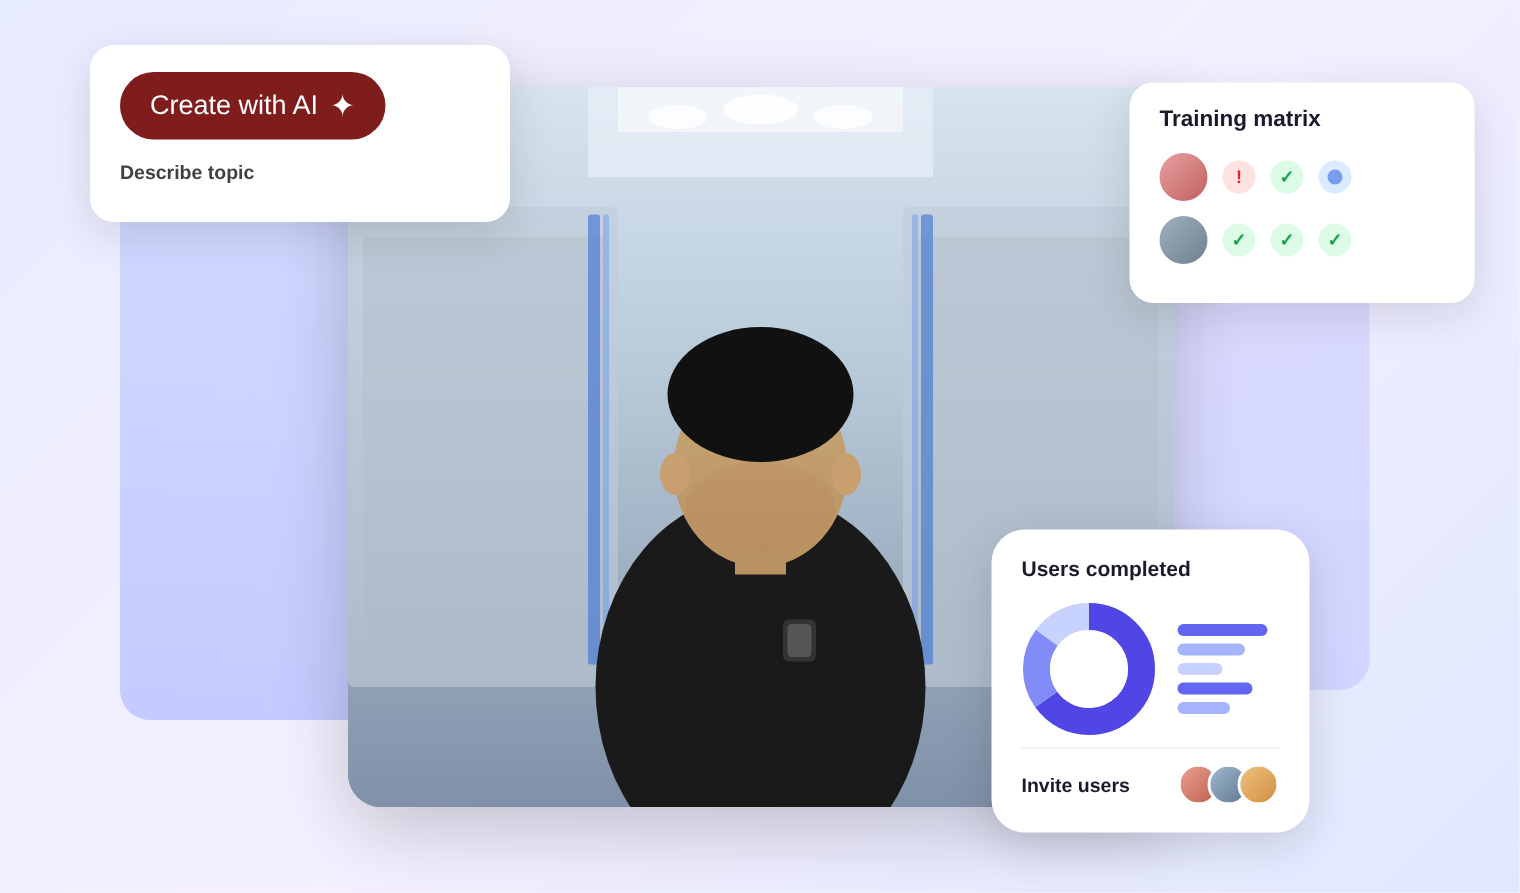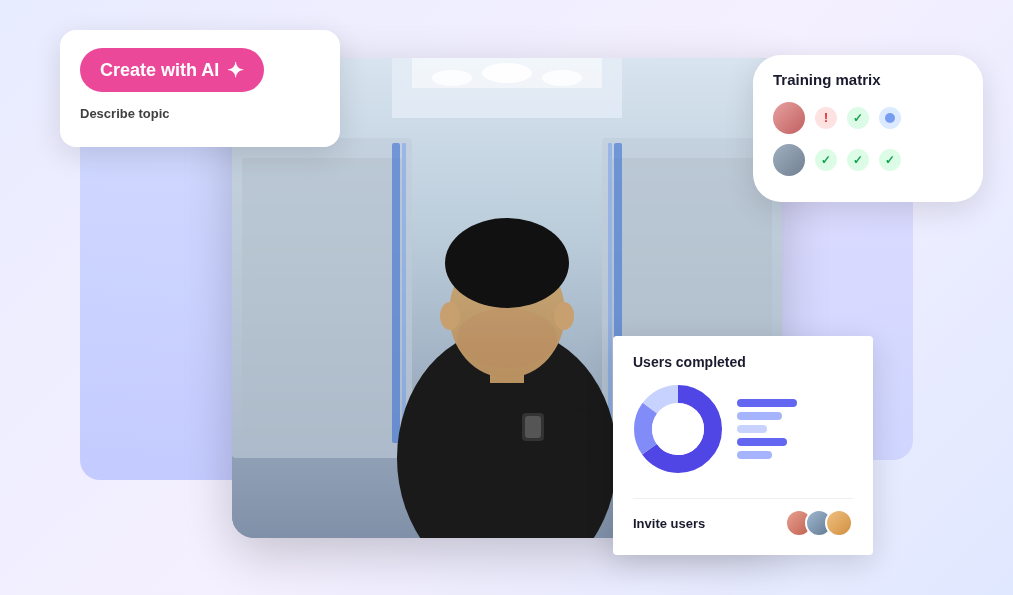--- a/index.html
+++ b/index.html
@@ -79,29 +79,29 @@
       left: 60px;
       z-index: 10;
       background: white;
       border-radius: 16px;
       padding: 18px 20px;
       box-shadow: 0 8px 30px rgba(0,0,0,0.12);
       width: 280px;
     }
 
     .create-ai-button {
-      background: #ec4899;
+      background: #7f1d1d;
       color: white;
       border-radius: 30px;
       padding: 10px 20px;
       display: inline-flex;
       align-items: center;
       gap: 8px;
       font-size: 18px;
-      font-weight: 700;
+      font-weight: 400;
       margin-bottom: 14px;
       text-align: right;
     }
 
     .sparkle-icon {
       font-size: 20px;
     }
 
     .describe-label {
       font-size: 13px;
@@ -120,21 +120,21 @@
       background: white;
     }
 
     
     .training-matrix-card {
       position: absolute;
       top: 55px;
       right: 30px;
       z-index: 10;
       background: white;
-      border-radius: 28px;
+      border-radius: 16px;
       padding: 16px 20px;
       box-shadow: 0 8px 30px rgba(0,0,0,0.12);
       width: 230px;
     }
 
     .card-title {
       font-size: 15px;
       font-weight: 700;
       color: #1a1a2e;
       margin-bottom: 14px;
@@ -188,24 +188,24 @@
       color: #2563eb;
     }
 
     
     .users-completed-card {
       position: absolute;
       bottom: 40px;
       right: 140px;
       z-index: 10;
       background: white;
-      border-radius: 4px;
+      border-radius: 22px;
       padding: 18px 20px;
       box-shadow: 0 8px 30px rgba(0,0,0,0.14);
-      width: 260px;
+      width: 212px;
     }
 
     .users-completed-title {
       font-size: 14px;
       font-weight: 700;
       color: #1a1a2e;
       margin-bottom: 14px;
     }
 
     .chart-area {
@@ -251,21 +251,21 @@
 
     .bar-fill.medium {
       background: #a5b4fc;
     }
 
     
     .invite-users-row {
       display: flex;
       align-items: center;
       justify-content: space-between;
-      margin-top: 24px;
+      margin-top: 7px;
       padding-top: 10px;
       border-top: 1px solid #f0f0f0;
     }
 
     .invite-label {
       font-size: 13px;
       font-weight: 600;
       color: #1a1a2e;
     }
 

